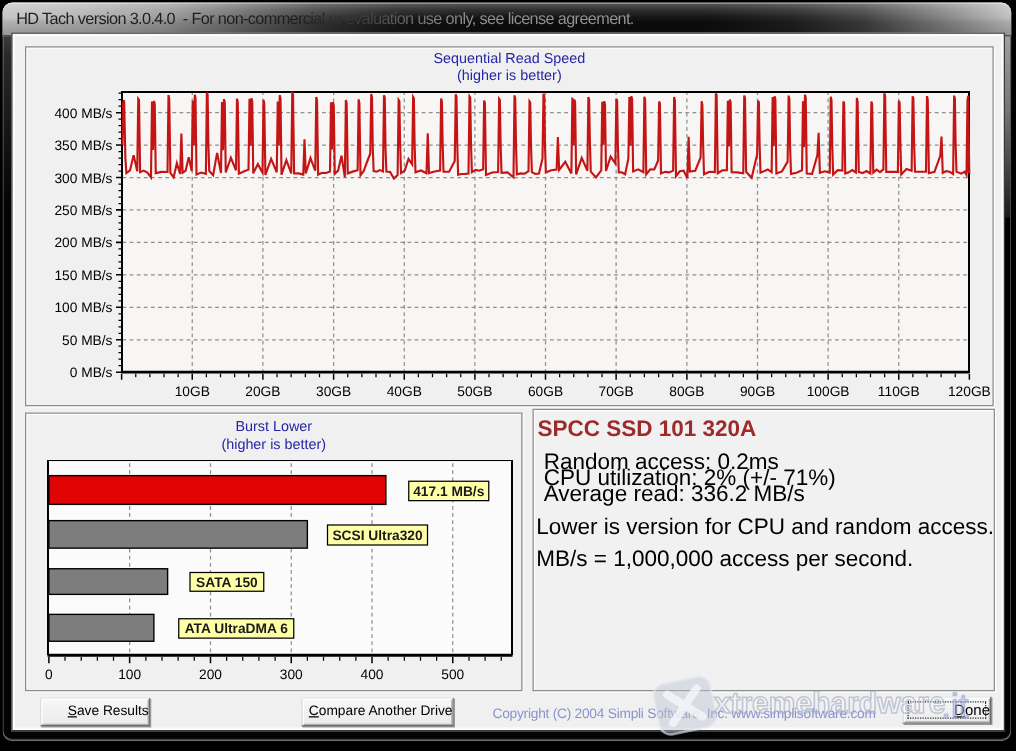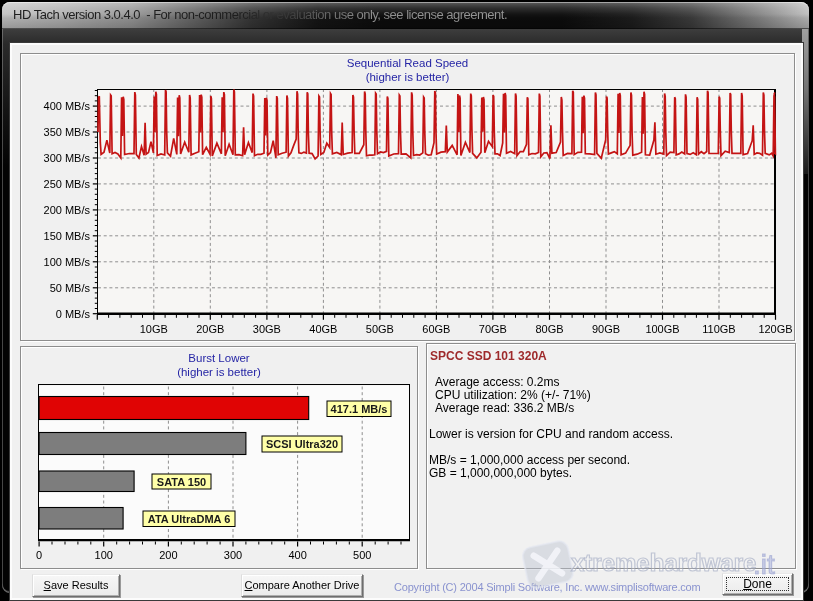--- a/index.html
+++ b/index.html
@@ -8,35 +8,35 @@
 #rglow{position:absolute;right:1px;top:27px;width:6px;height:145px;
  background:linear-gradient(180deg,#a0a0a0,#757575 60px,#1a1a1a)}
 #tbar{position:absolute;left:0;top:0;width:100%;height:27px;border-radius:8px 8px 0 0;
  background:linear-gradient(90deg,#c4c4c4 0,#b4b4b4 60px,#9a9a9a 130px,#6a6a6a 190px,#383838 250px,#161616 315px,#0d0d0d 380px,#0d0d0d 560px,#1e1e1e 630px,#3f3f3f 690px,#747474 740px,#a0a0a0 780px,#bfbfbf 807px);
  box-shadow:inset 0 1px 0 rgba(255,255,255,.45), inset 0 -1px 0 rgba(0,0,0,.4)}
 #tbarshade{position:absolute;left:0;top:0;width:100%;height:27px;border-radius:8px 8px 0 0;
  background:linear-gradient(180deg,rgba(255,255,255,.32) 0,rgba(255,255,255,.14) 6px,rgba(255,255,255,.03) 12px,rgba(0,0,0,.10) 16px,rgba(0,0,0,.22) 26px,rgba(0,0,0,.45) 27px)}
 #ttext{position:absolute;left:11px;top:0;height:27px;line-height:26px;font-size:13px;letter-spacing:-0.5px;white-space:pre;
  background:linear-gradient(90deg,#1e1e1e 0,#1e1e1e 225px,#3a3a3a 275px,#757575 325px,#8f8f8f 360px,#9a9a9a 600px);
  -webkit-background-clip:text;background-clip:text;color:transparent}
-#client{position:absolute;left:7px;top:40px;width:795px;height:559px;background:#f0f0f0;
+#client{position:absolute;left:7px;top:24px;width:795px;height:559px;background:#f0f0f0;
  border:1px solid #3a3a3a;box-shadow:inset 0 0 0 2px #fcfcfc}
 #c{position:absolute;left:1px;top:1px;width:793px;height:557px}
 .gb{position:absolute;border:1px solid #8d8d8d;box-shadow:1px 1px 0 #fff, inset 1px 1px 0 #fff}
 .gd{stroke:#8f8f8f;stroke-width:1;stroke-dasharray:3,2.7}
 .al{font-size:11px;fill:#000}
 .bl{font-size:11px;font-weight:bold;fill:#1a1a1a}
 .ct{position:absolute;width:100%;text-align:center;color:#2525a5;font-size:11.5px}
 .btn{position:absolute;height:23px;background:linear-gradient(180deg,#f7f7f7,#ebebeb);
  border:1px solid #6e6e6e;border-top-color:#e9e9e9;border-left-color:#dedede;
  box-shadow:inset 1px 1px 0 #fff, inset -1px -1px 0 #aeaeae, 1px 1px 0 #9a9a9a;
- font-size:11px;text-align:center;color:#000}
+ font-size:11px;text-align:right;color:#000}
 .btn span{display:block;line-height:21px}
 u{text-decoration:underline}
-#info div{font-size:12px;color:#000;white-space:pre}
+#info div{font-size:18px;color:#000;white-space:pre}
 </style></head><body>
 <div id="win">
  <div id="rglow"></div>
  <div id="tbar"></div>
     <div id="tbarshade"></div>
  <div id="ttext">HD Tach version 3.0.4.0  - For non-commercial or evaluation use only, see license agreement.</div>
  <div id="client">
       <div id="c">
 
   <div class="gb" style="left:9px;top:9px;width:775px;height:288px">
@@ -252,26 +252,25 @@
             <text x="281.0" y="101.0" class="bl" text-anchor="middle">SCSI Ultra320</text>
             <rect x="131" y="127.0" width="59" height="15" fill="#ffffa8" stroke="#000" stroke-width="1"></rect>
             <text x="160.5" y="138.5" class="bl" text-anchor="middle">SATA 150</text>
             <rect x="122" y="164.0" width="92" height="15.5" fill="#ffffa8" stroke="#000" stroke-width="1"></rect>
             <text x="168.0" y="175.75" class="bl" text-anchor="middle">ATA UltraDMA 6</text>
     </svg>
   </div>
 
   <div class="gb" id="info" style="left:415px;top:299px;width:370px;height:226px;background:#f1f1f1">
     <div style="position:absolute;left:3px;top:5px;font-weight:bold;color:#9e2a2b">SPCC SSD 101 320A</div>
-    <div style="position:absolute;left:8px;top:31px">Average access: 0.2ms</div>
+    <div style="position:absolute;left:8px;top:31px">Random access: 0.2ms</div>
     <div style="position:absolute;left:8px;top:44px">CPU utilization: 2% (+/- 71%)</div>
     <div style="position:absolute;left:8px;top:57px">Average read: 336.2 MB/s</div>
     <div style="position:absolute;left:2px;top:83px">Lower is version for CPU and random access.</div>
     <div style="position:absolute;left:2px;top:109px">MB/s = 1,000,000 access per second.</div>
-    <div style="position:absolute;left:2px;top:122px">GB = 1,000,000,000 bytes.</div>
   </div>
 
   <div class="btn" style="left:21px;top:530px;width:88px">
           <span><u>S</u>ave Results</span>
         </div>
   <div class="btn" style="left:230px;top:530px;width:122px">
           <span><u>C</u>ompare Another Drive</span>
         </div>
   <div style="position:absolute;left:383px;top:537px;font-size:11px;letter-spacing:-0.2px;color:#8a93cf">Copyright (C) 2004 Simpli Software, Inc. www.simplisoftware.com</div>
   <div class="btn" style="left:711px;top:529px;width:71px;height:22px">

